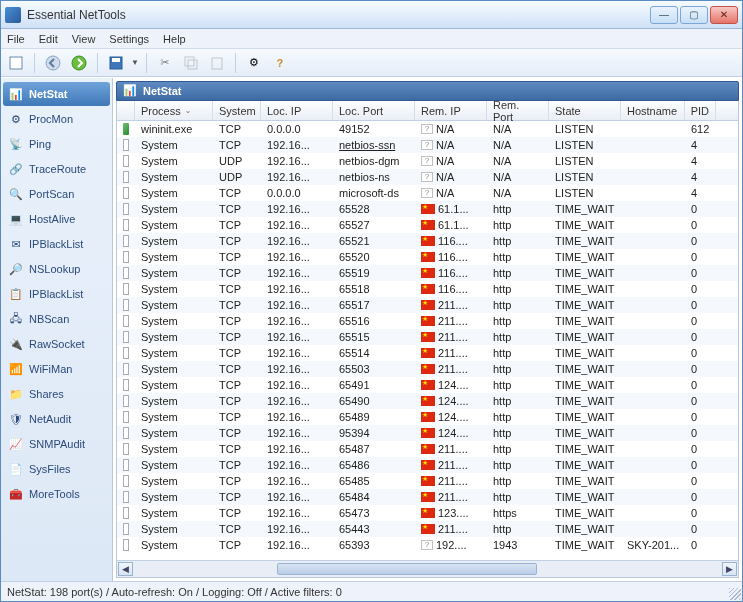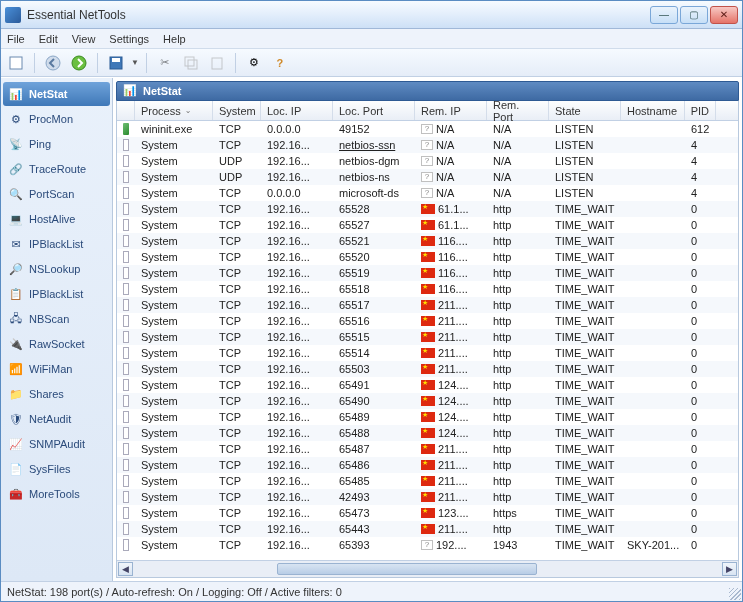--- a/index.html
+++ b/index.html
@@ -470,21 +470,21 @@
               <div class="cell" style="width: 64px;"></div>
               <div class="cell" style="width: 31px;">0</div>
             </div>
             <div class="row alt">
               <div class="cell" style="width: 18px;">
                 <span class="page-icon"></span>
               </div>
               <div class="cell" style="width: 78px;">System</div>
               <div class="cell" style="width: 48px;">TCP</div>
               <div class="cell" style="width: 72px;">192.16...</div>
-              <div class="cell" style="width: 82px;">65488</div>
+              <div class="cell" style="width: 82px;">95394</div>
               <div class="cell" style="width: 72px;"><span class="flag-cn"></span> 124....</div>
               <div class="cell" style="width: 62px;">http</div>
               <div class="cell" style="width: 72px;">TIME_WAIT</div>
               <div class="cell" style="width: 64px;"></div>
               <div class="cell" style="width: 31px;">0</div>
             </div>
             <div class="row">
               <div class="cell" style="width: 18px;">
                 <span class="page-icon"></span>
               </div>
@@ -526,21 +526,21 @@
               <div class="cell" style="width: 64px;"></div>
               <div class="cell" style="width: 31px;">0</div>
             </div>
             <div class="row alt">
               <div class="cell" style="width: 18px;">
                 <span class="page-icon"></span>
               </div>
               <div class="cell" style="width: 78px;">System</div>
               <div class="cell" style="width: 48px;">TCP</div>
               <div class="cell" style="width: 72px;">192.16...</div>
-              <div class="cell" style="width: 82px;">42493</div>
+              <div class="cell" style="width: 82px;">65484</div>
               <div class="cell" style="width: 72px;"><span class="flag-cn"></span> 211....</div>
               <div class="cell" style="width: 62px;">http</div>
               <div class="cell" style="width: 72px;">TIME_WAIT</div>
               <div class="cell" style="width: 64px;"></div>
               <div class="cell" style="width: 31px;">0</div>
             </div>
             <div class="row">
               <div class="cell" style="width: 18px;">
                 <span class="page-icon"></span>
               </div>

